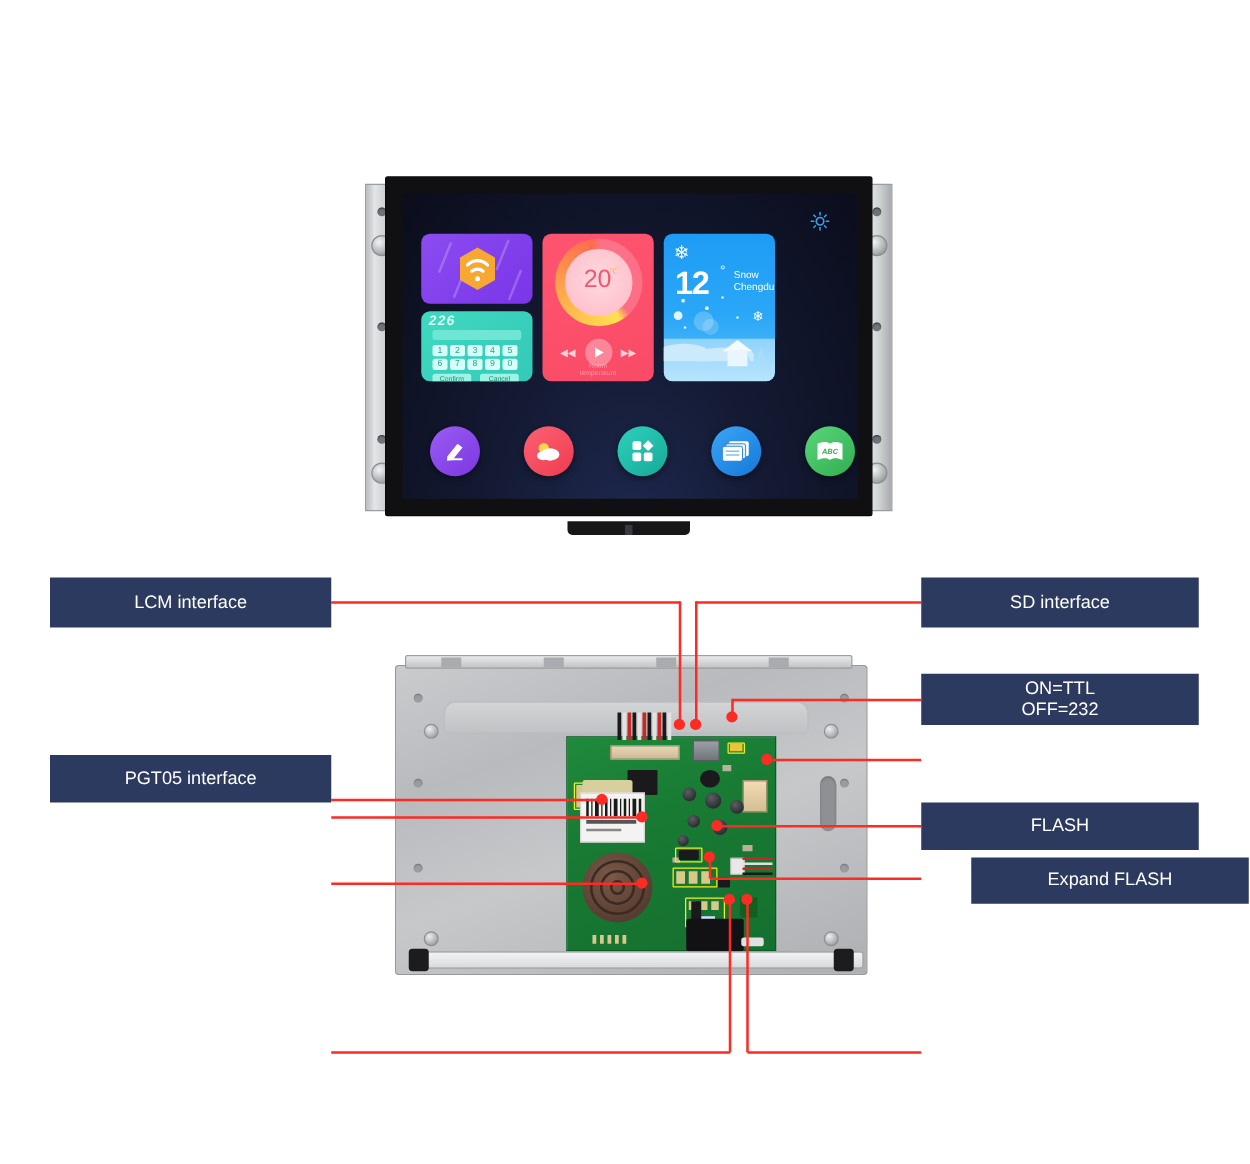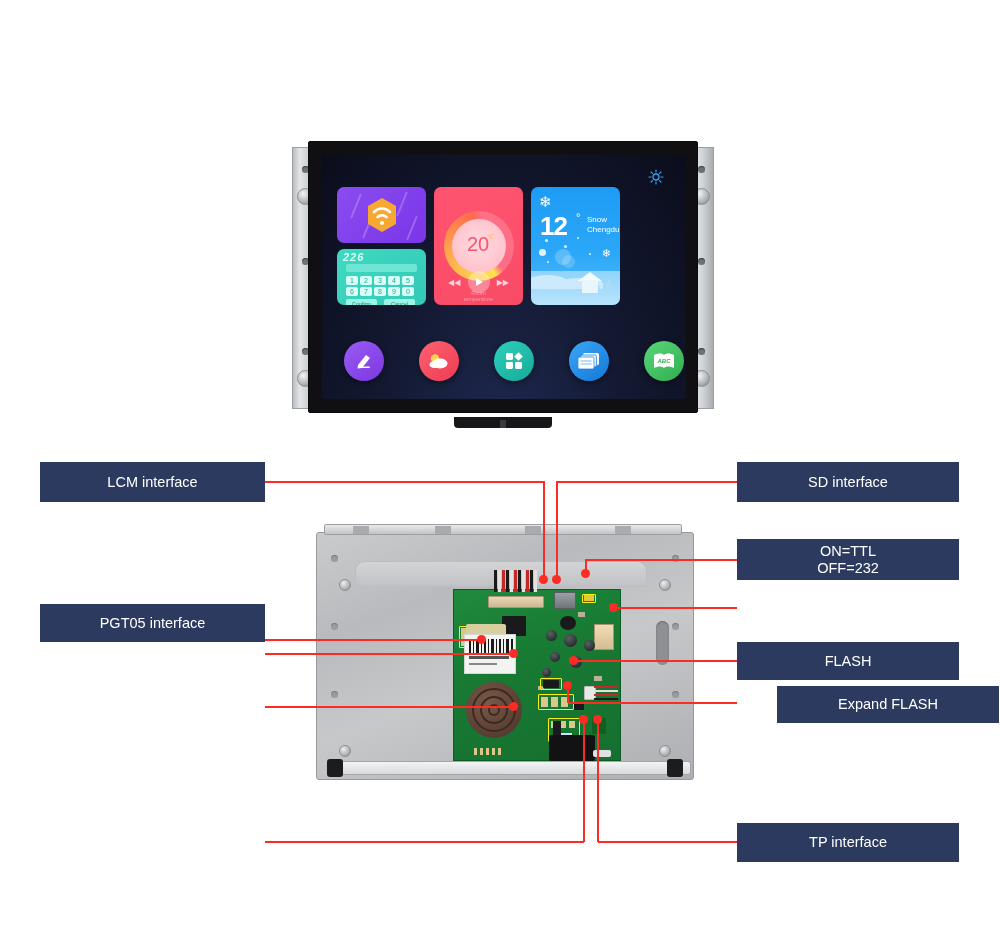--- a/index.html
+++ b/index.html
@@ -107,21 +107,21 @@
   .kp-btn {
     position:absolute; height:10px; background:#9df3e4; border-radius:2px;
     font-size:5.5px; color:#1d8a79; display:flex; align-items:center; justify-content:center;
   }
   
   #tile-temp {
     left: 112px; top: 32px; width: 89px; height: 118px;
     background: linear-gradient(160deg,#ff5470 0%,#f94b66 100%);
   }
   #dial-outer {
-    position:absolute; left:50%; top:24px; transform:translateX(-50%);
+    position:absolute; left:50%; top:4px; transform:translateX(-50%);
     width:70px; height:70px; border-radius:50%;
     background: conic-gradient(from 150deg, #ffe14d 0deg, #ffb84d 80deg, #ff8a4d 150deg, #ff6b4d 200deg, rgba(255,255,255,.18) 215deg, rgba(255,255,255,.18) 345deg, #ffe14d 360deg);
   }
   #dial-inner {
     position:absolute; left:50%; top:50%; transform:translate(-50%,-50%);
     width:54px; height:54px; border-radius:50%;
     background: radial-gradient(circle at 50% 45%, #ffd9df 0%, #ffc3cd 70%, #ffb3bf 100%);
   }
   #dial-value {
     position:absolute; left:50%; top:50%; transform:translate(-52%,-58%);
@@ -645,17 +645,14 @@
       <span>ON=TTL</span>
       <span class="l2">OFF=232</span>
     </div>
   </div>
   <div class="callout" style="left:737px;top:642px;width:222px;height:38px">
     <span>FLASH</span>
   </div>
   <div class="callout" style="left:777px;top:686px;width:222px;height:37px">
     <span>Expand FLASH</span>
   </div>
-  <div class="callout" style="left:737px;top:823px;width:222px;height:39px">
-    <span>TP interface</span>
-  </div>
 
 </div>
 
 </body></html>

